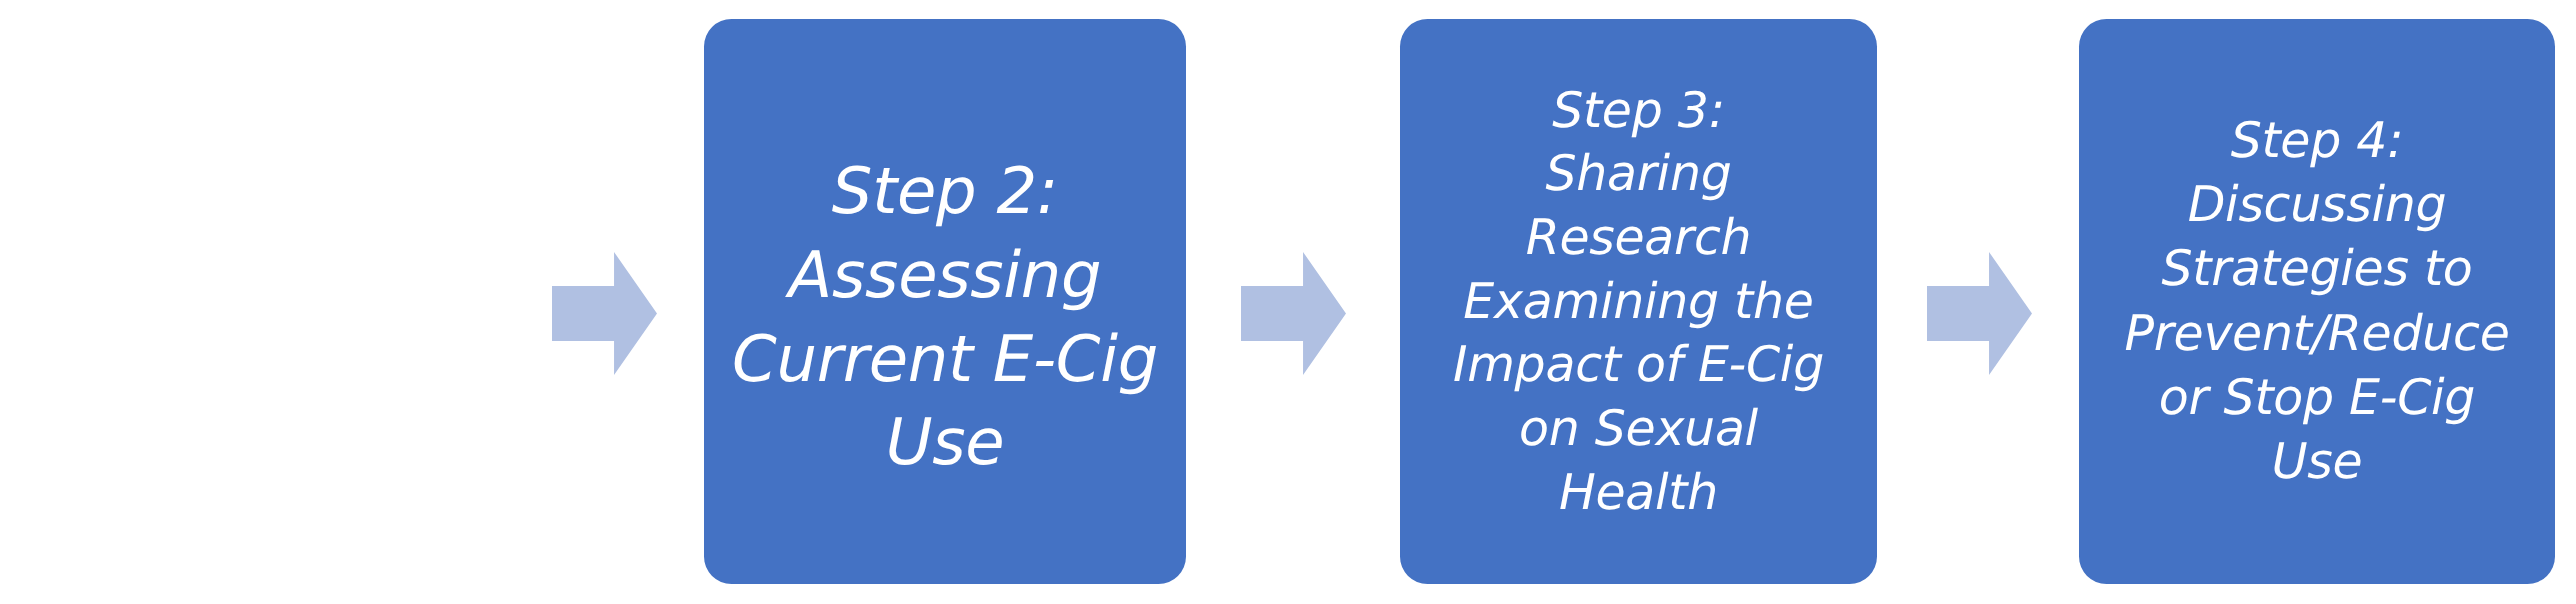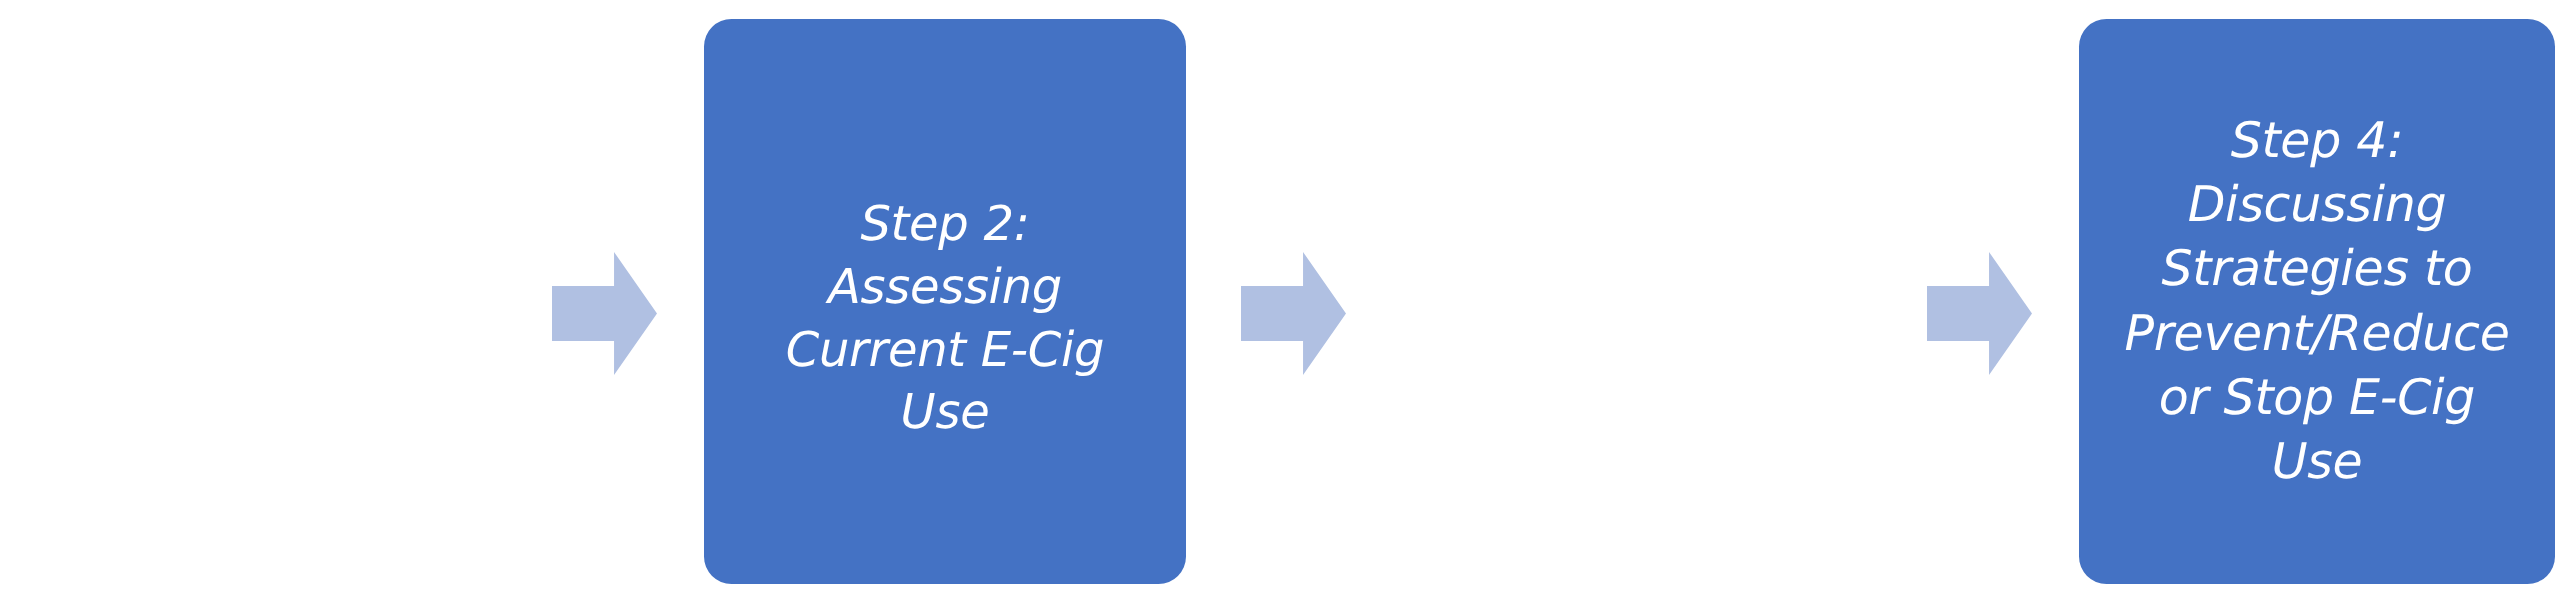--- a/index.html
+++ b/index.html
@@ -41,21 +41,21 @@
     white-space: pre-line;
     text-rendering: geometricPrecision;
   }
 
   
   #step-box-1 { left: 15px;   top: 19px;  width: 486px; height: 565px; }
   #step-box-1 .step-label { font-size: 50px; line-height: 1.31; padding: 0 13px; }
 
   
   #step-box-2 { left: 704px; top: 19px;  width: 482px; height: 565px; }
-  #step-box-2 .step-label { font-size: 48px; line-height: 1.31; padding: 0 15.5px; margin-top: 34px; }
+  #step-box-2 .step-label { font-size: 64px; line-height: 1.31; padding: 0 15.5px; margin-top: 34px; }
 
   
   #step-box-3 { left: 1400px; top: 19px;  width: 477px; height: 565px; }
   #step-box-3 .step-label { font-size: 49px; line-height: 1.30; padding: 0 8.4px; }
 
   
   #step-box-4 { left: 2079px; top: 19px;  width: 476px; height: 565px; }
   #step-box-4 .step-label { font-size: 49px; line-height: 1.31; padding: 0 6px; }
 
   .flow-arrow {
@@ -88,20 +88,29 @@
 Current E-Cig
 Use</span>
   </div>
 
   <div class="flow-arrow" id="flow-arrow-2">
     <svg viewBox="0 0 176 206" preserveAspectRatio="none" aria-hidden="true">
       <polygon points="0,57 104,57 104,0 176,103 104,206 104,149 0,149" fill="#B0C0E2"></polygon>
     </svg>
   </div>
 
+  <div class="step-box" id="step-box-3">
+    <span class="step-label">Step 3:
+Sharing
+Research
+Examining the
+Impact of E-Cig
+on Sexual
+Health</span>
+  </div>
 
   <div class="flow-arrow" id="flow-arrow-3">
     <svg viewBox="0 0 176 206" preserveAspectRatio="none" aria-hidden="true">
       <polygon points="0,57 104,57 104,0 176,103 104,206 104,149 0,149" fill="#B0C0E2"></polygon>
     </svg>
   </div>
 
   <div class="step-box" id="step-box-4">
     <span class="step-label">Step 4:
 Discussing

